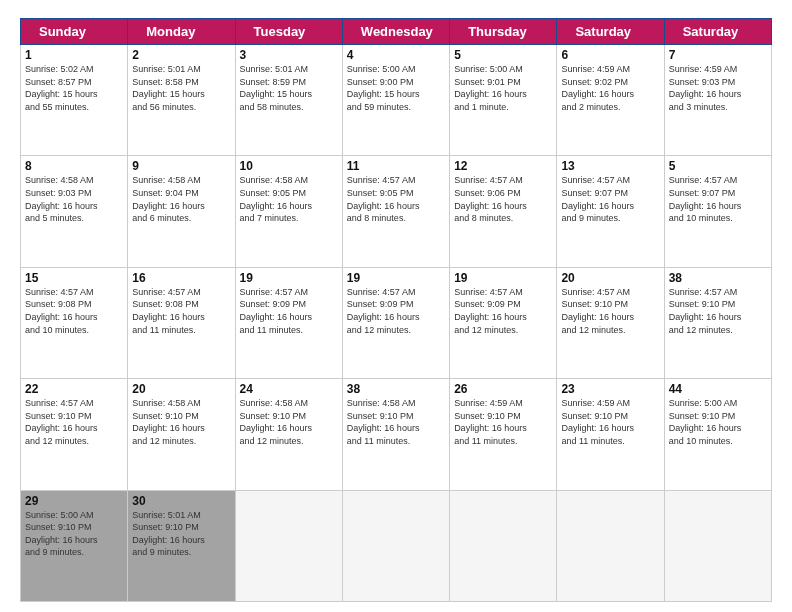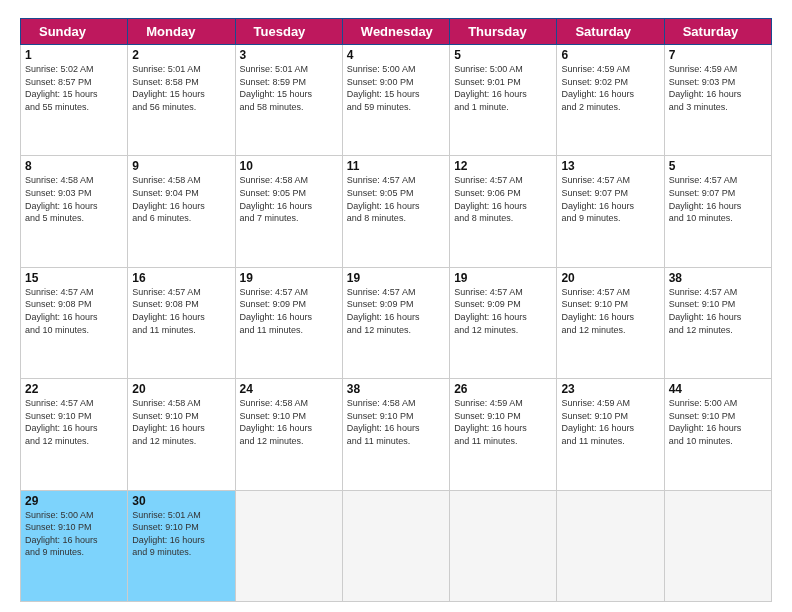--- a/index.html
+++ b/index.html
@@ -89,21 +89,21 @@
     }
     .day-info {
       font-size: 9px;
       color: #333;
       line-height: 1.4;
     }
     tr:last-child td {
       background: #f5f5f5;
     }
     tr:last-child td.has-data {
-      background: #7dd3fc;
+      background: #a3a3a3;
     }
   </style>
 </head>
 <body>
 
 <div class="page">
 
   <table class="calendar">
     <thead>
       <tr>

